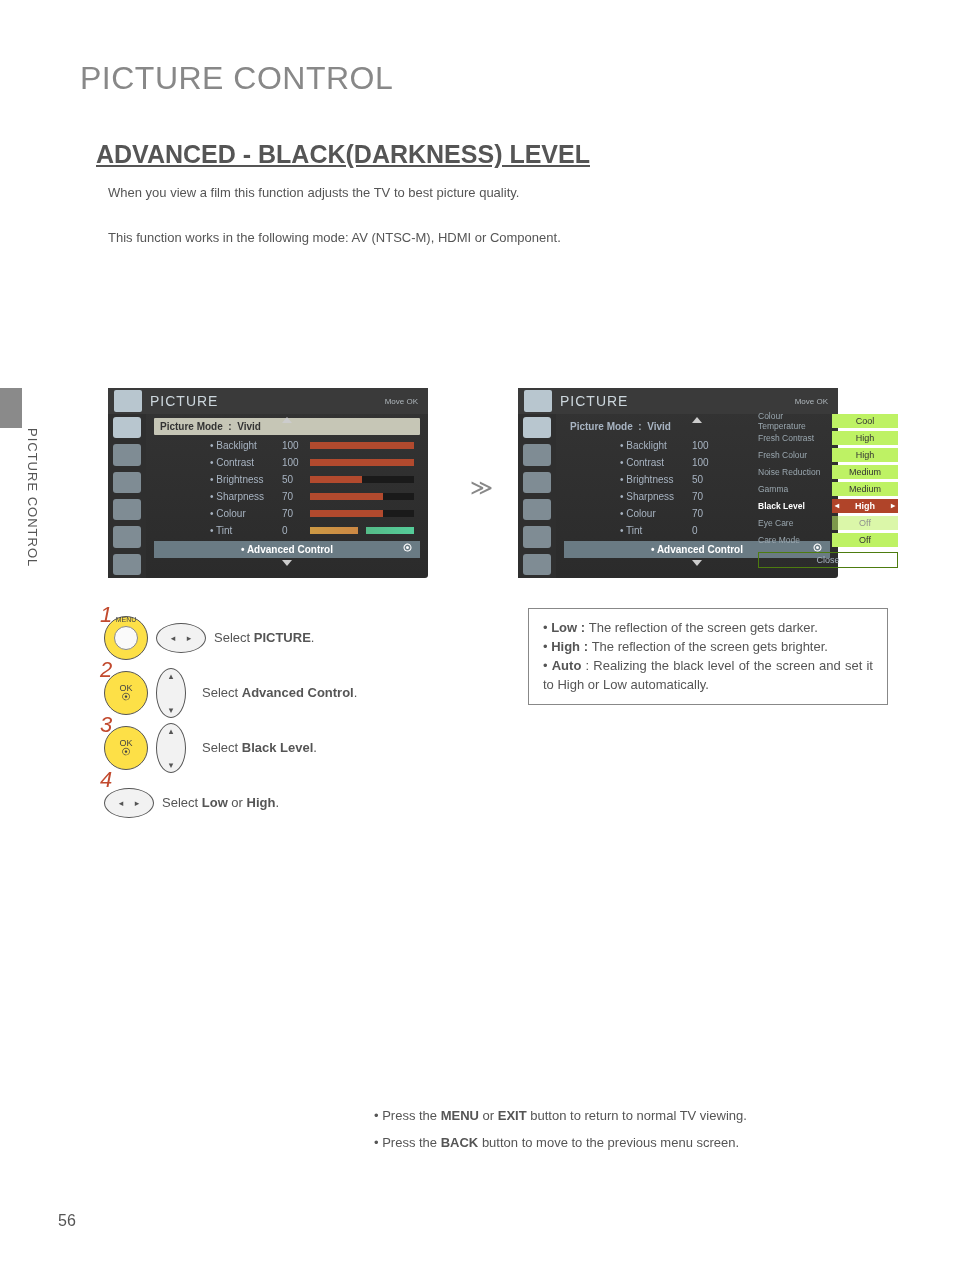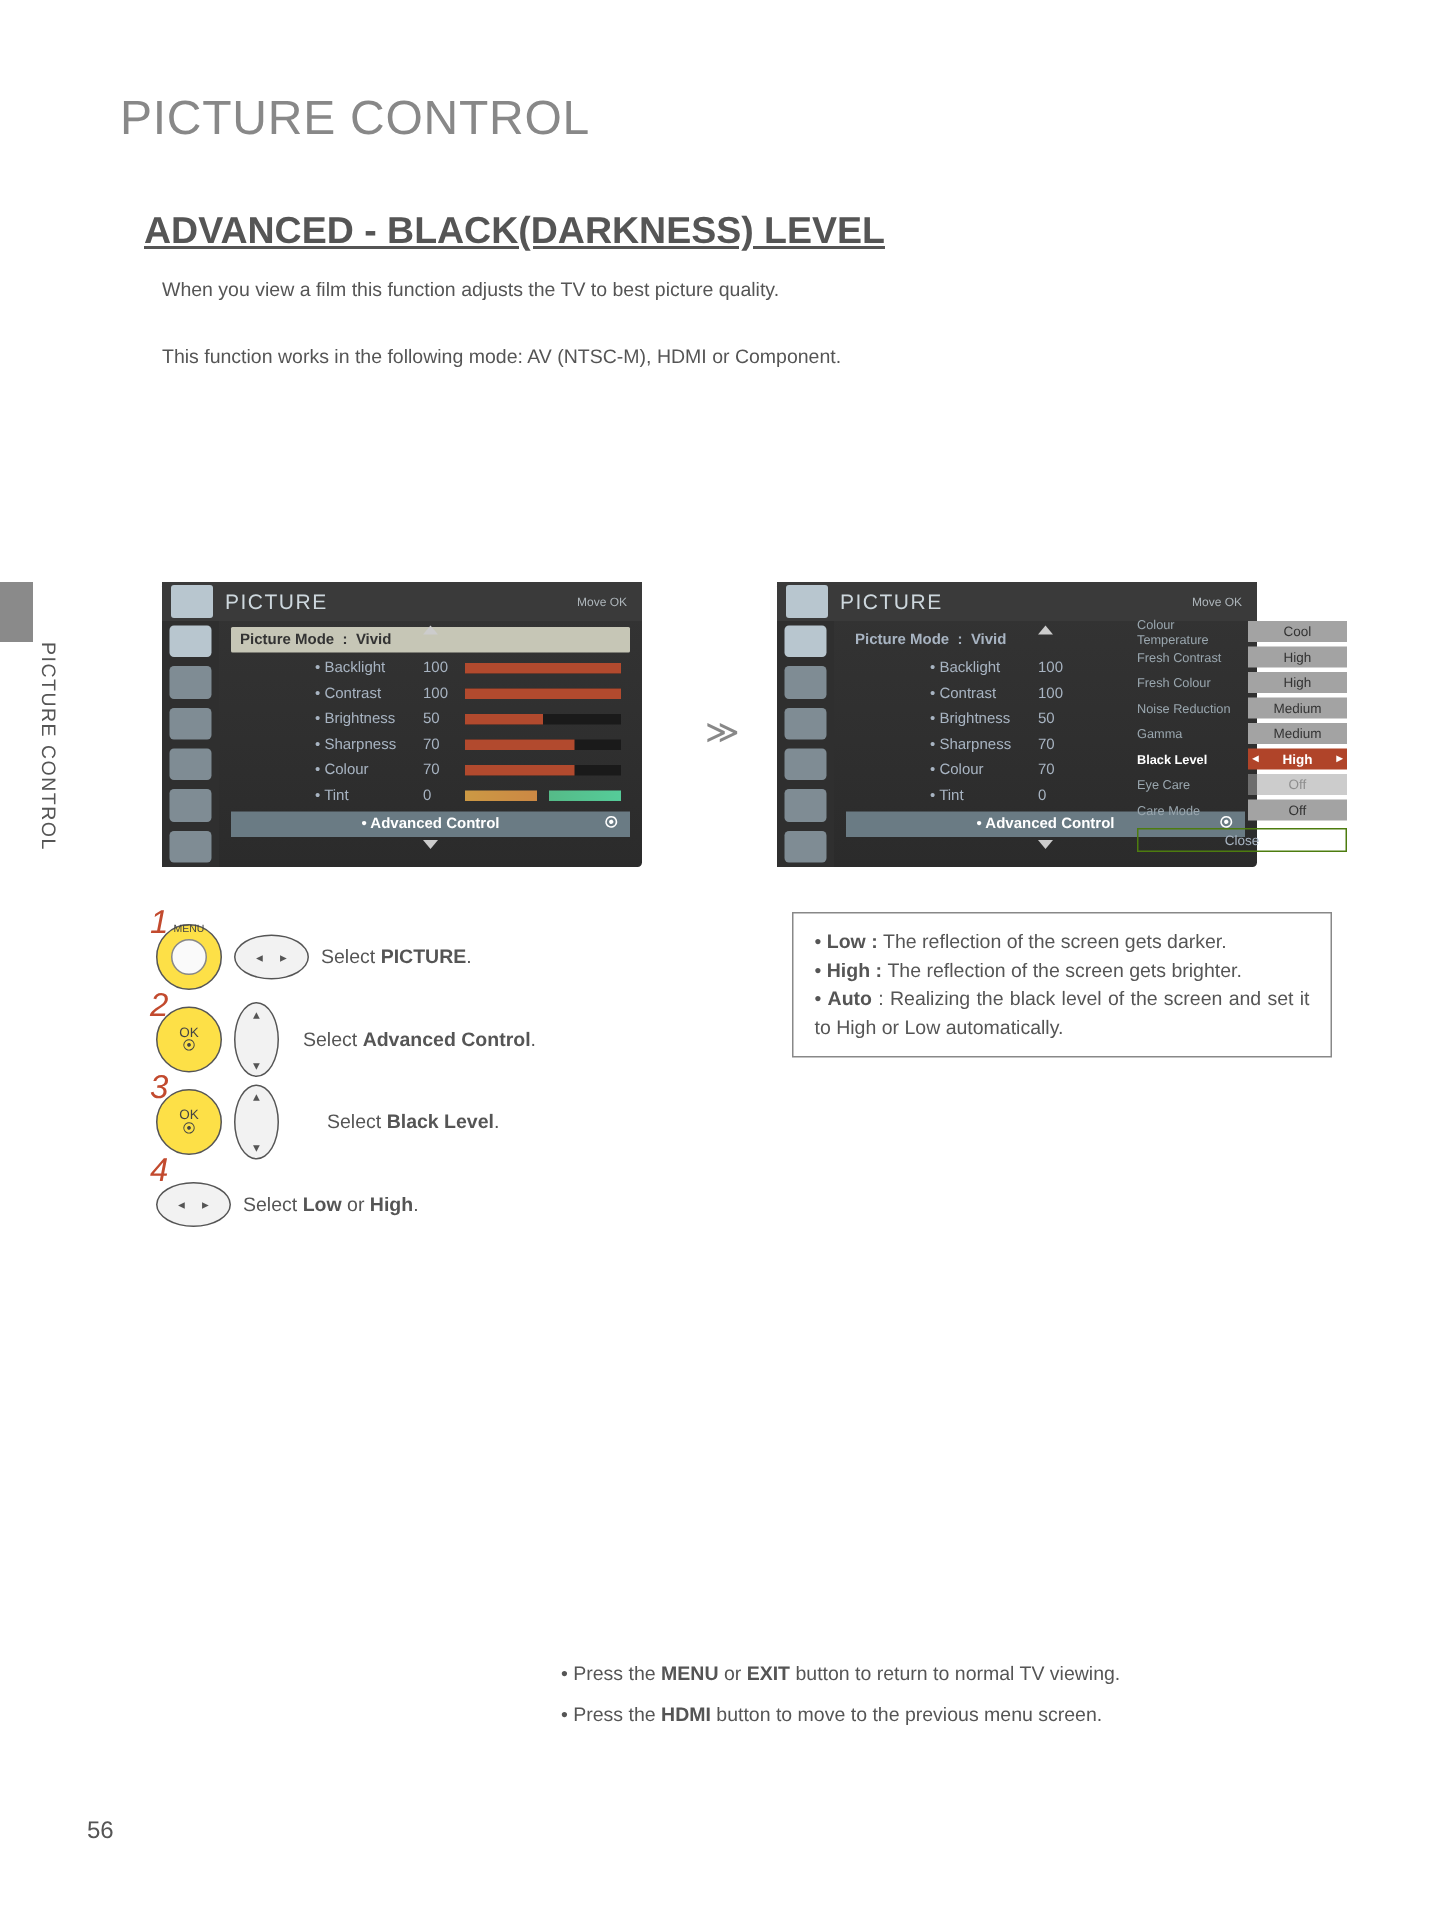--- a/index.html
+++ b/index.html
@@ -126,21 +126,21 @@
   .popup {
     position: absolute;
     top: 412px; left: 758px;
     width: 140px;
     font-size: 9px;
   }
   .prow { display: flex; height: 17px; align-items: center; }
   .plabel { width: 72px; color: #9aa7af; font-size: 8.5px; }
   .plabel.sel { color: #fff; font-weight: bold; }
   .pvalbox {
-    flex: 1; height: 14px; background: #a3a3a3; color: #333;
+    flex: 1; height: 14px; background: #bef264; color: #333;
     display: flex; align-items: center; justify-content: center;
     font-size: 9px; margin-left: 2px;
   }
   .pvalbox.sel {
     background: #b04429; color: #fff; font-weight: bold;
     position: relative;
   }
   .pvalbox.sel::before { content: "◂"; position: absolute; left: 3px; font-size: 8px; }
   .pvalbox.sel::after { content: "▸"; position: absolute; right: 3px; font-size: 8px; }
   .pvalbox.dis { opacity: 0.55; }
@@ -402,33 +402,33 @@
     </div>
     <div class="btn-pill pill-v"></div>
     <span class="step-text" style="margin-left:8px">Select <b>Advanced Control</b>.</span>
   </div>
   <div class="step">
     <span class="stepnum">3</span>
     <div class="btn-circle">
       <div class="ok-text"><span>OK</span><br>⦿</div>
     </div>
     <div class="btn-pill pill-v"></div>
-    <span class="step-text" style="margin-left:24px">Select <b>Black Level</b>.</span>
+    <span class="step-text" style="margin-left:8px">Select <b>Black Level</b>.</span>
   </div>
   <div class="step">
     <span class="stepnum">4</span>
     <div class="btn-pill pill-h" style="position:relative"></div>
     <span class="step-text">Select <b>Low</b> or <b>High</b>.</span>
   </div>
 </div>
 
 <div class="explain">
   <div>• <span class="b">Low</span><span class="b"> : </span><span>The reflection of the screen gets darker.</span></div>
   <div>• <span class="b">High</span><span class="b"> : </span><span>The reflection of the screen gets brighter.</span></div>
   <div>• <span class="b">Auto</span><span> : </span><span>Realizing the black level of the screen and set it to High or Low automatically.</span></div>
 </div>
 
 <div class="footer">
   <p><span>• Press the </span><b>MENU</b><span> or </span><b>EXIT</b><span> button to return to normal TV viewing.</span></p>
-  <p><span>• Press the </span><b>HDMI</b><span> button to move to the previous menu screen.</span></p>
+  <p><span>• Press the </span><b>BACK</b><span> button to move to the previous menu screen.</span></p>
 </div>
 
 <div class="page-num">56</div>
 
 </body></html>

